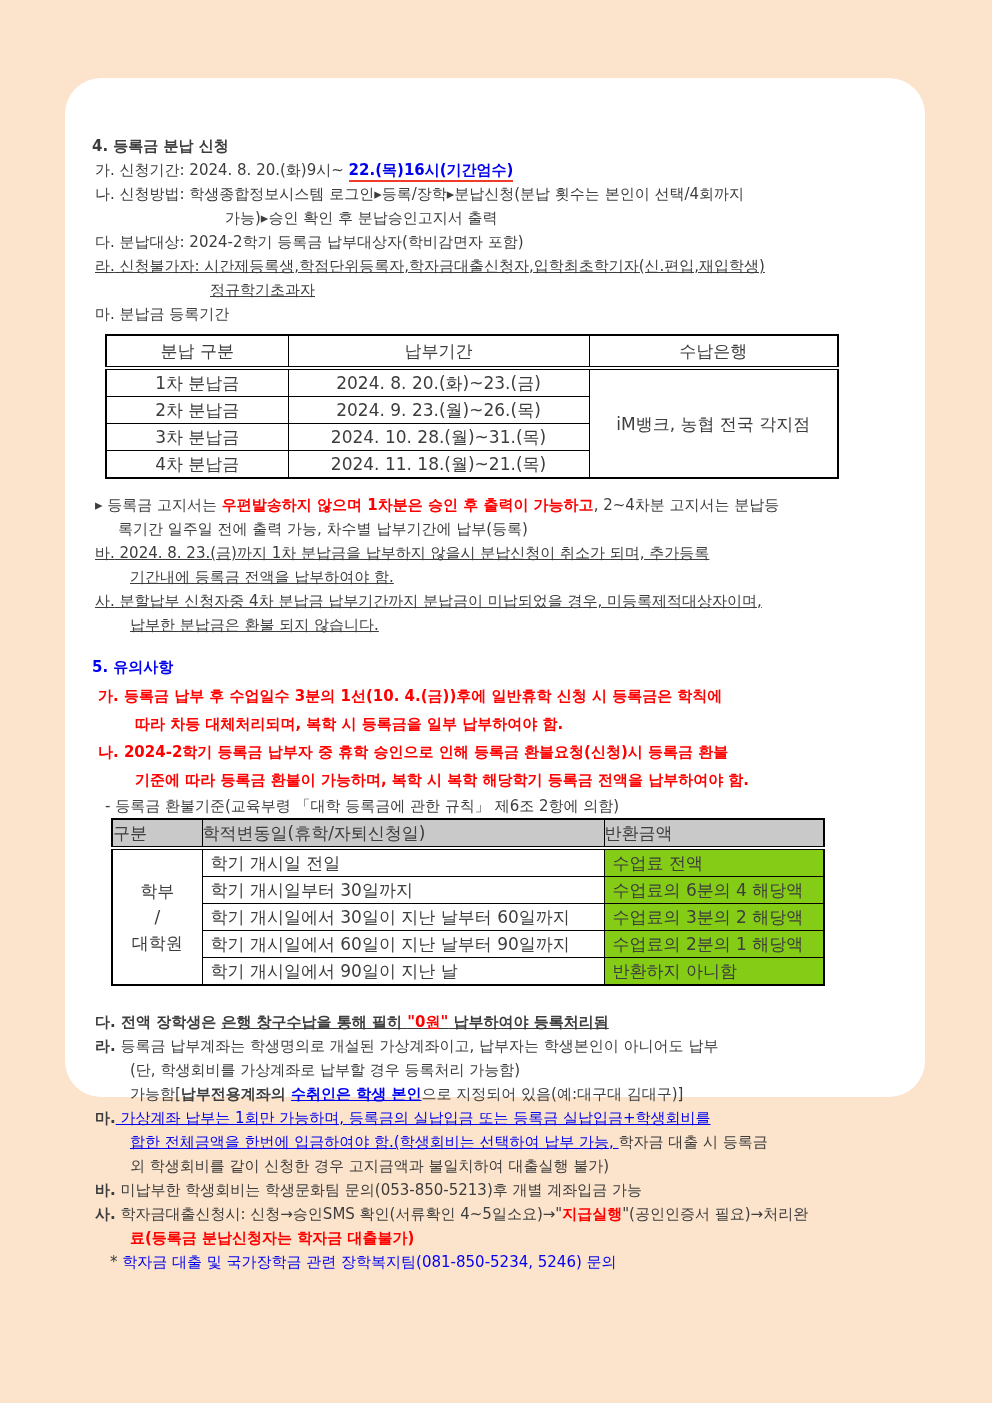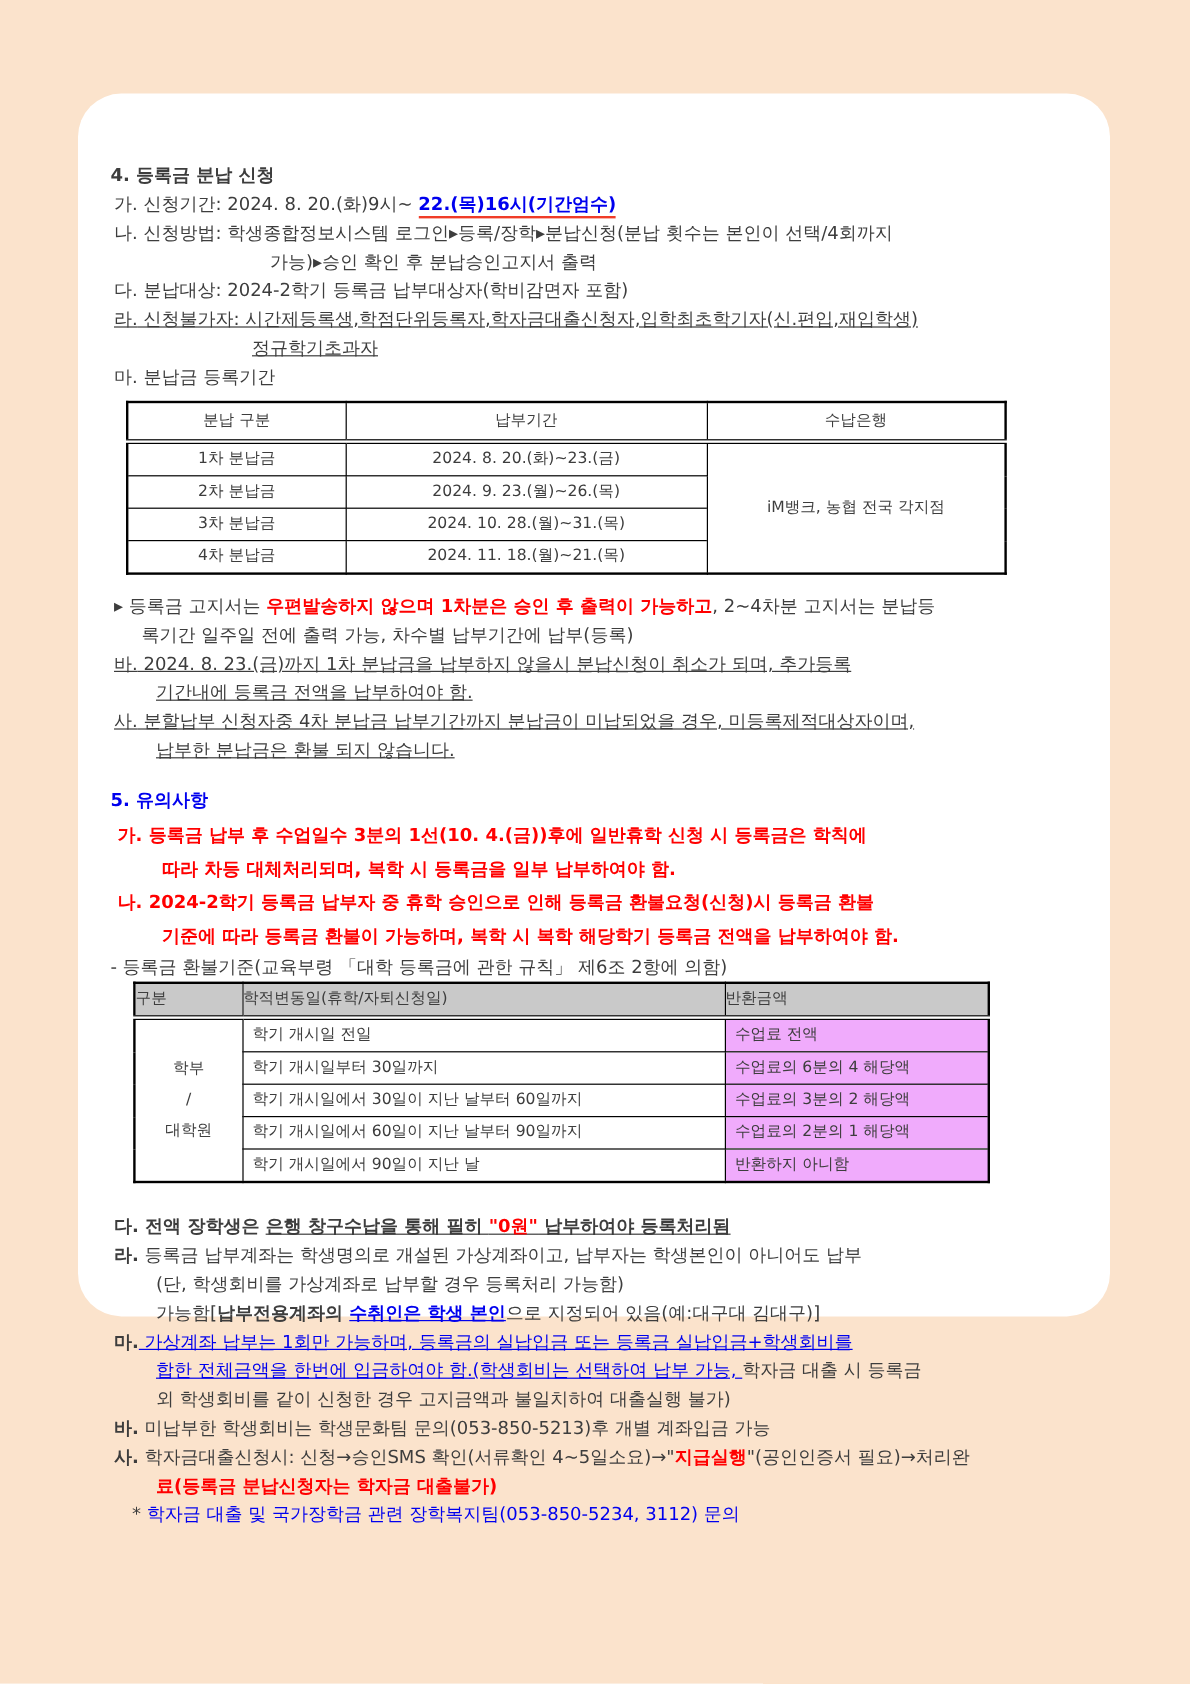--- a/index.html
+++ b/index.html
@@ -26,41 +26,41 @@
   .ind{margin-left:3px;}
   .na2{margin-left:133px;}
   .ra2{margin-left:118px;}
   .bullet-cont{margin-left:26px;}
   .cont{margin-left:38px;}
   .sec5item{margin-left:6px;}
   .sec5cont{margin-left:43px;}
   .sec5 .ln{line-height:28px;}
   .sec5{margin-top:3px;}
   .sec5title{margin-top:18px;font-weight:bold;color:#0000ee;}
-  .refnote{}
+  .refnote{margin-left:13px;}
   .fn{margin-left:21px;margin-top:13px;}
   .notes5{margin-top:24px;}
   .contact{margin-left:18px;}
 
-  table{border-collapse:collapse;table-layout:fixed;font-size:13px;color:#3d3d3d;}
+  table{border-collapse:collapse;table-layout:fixed;font-size:17px;color:#3d3d3d;}
   td{border:1px solid #000;padding:0;overflow:hidden;}
   .t1{margin:8px 0 14px 13px;width:732px;border:2px solid #000;text-align:center;}
   .t1 col:nth-child(1){width:182px;}
   .t1 col:nth-child(2){width:301px;}
   .t1 col:nth-child(3){width:249px;}
   .t1 .hd td{height:30px;border-bottom:4px double #000;}
   .t1 .dr td{height:26px;}
   .t2{margin:0 0 0 19px;width:712px;border:2px solid #000;}
   .t2 col:nth-child(1){width:90px;}
   .t2 col:nth-child(2){width:402px;}
   .t2 col:nth-child(3){width:220px;}
   .t2 td{height:26px;}
   .t2 .hd td{background:#c9c9c9;text-align:left;border-bottom:4px double #000;}
   .t2 .date{padding-left:8px;}
-  .t2 .ref{background:#f0abfc;padding-left:8px;}
+  .t2 .ref{background:#84cc16;padding-left:8px;}
   .t2 .grp{text-align:center;line-height:26px;background:#fff;}
 </style>
 </head>
 <body>
 
 <div class="panel">
   <div class="content">
 
     <div class="ln bold">4. 등록금 분납 신청</div>
 
@@ -234,18 +234,18 @@
       </div>
 
       <div class="ln ind">
         <span class="bold">사.</span><span> 학자금대출신청시: 신청→승인SMS 확인(서류확인 4~5일소요)→"</span><span class="red bold">지급실행</span><span>"(공인인증서 필요)→처리완</span>
       </div>
       <div class="ln cont">
         <span class="red bold">료(등록금 분납신청자는 학자금 대출불가)</span>
       </div>
 
       <div class="ln contact">
-        <span>*</span><span class="blue"> 학자금 대출 및 국가장학금 관련 장학복지팀(053-850-5234, 3112) 문의</span>
+        <span>*</span><span class="blue"> 학자금 대출 및 국가장학금 관련 장학복지팀(081-850-5234, 5246) 문의</span>
       </div>
 
     </div>
   </div>
 </div>
 
 </body></html>

